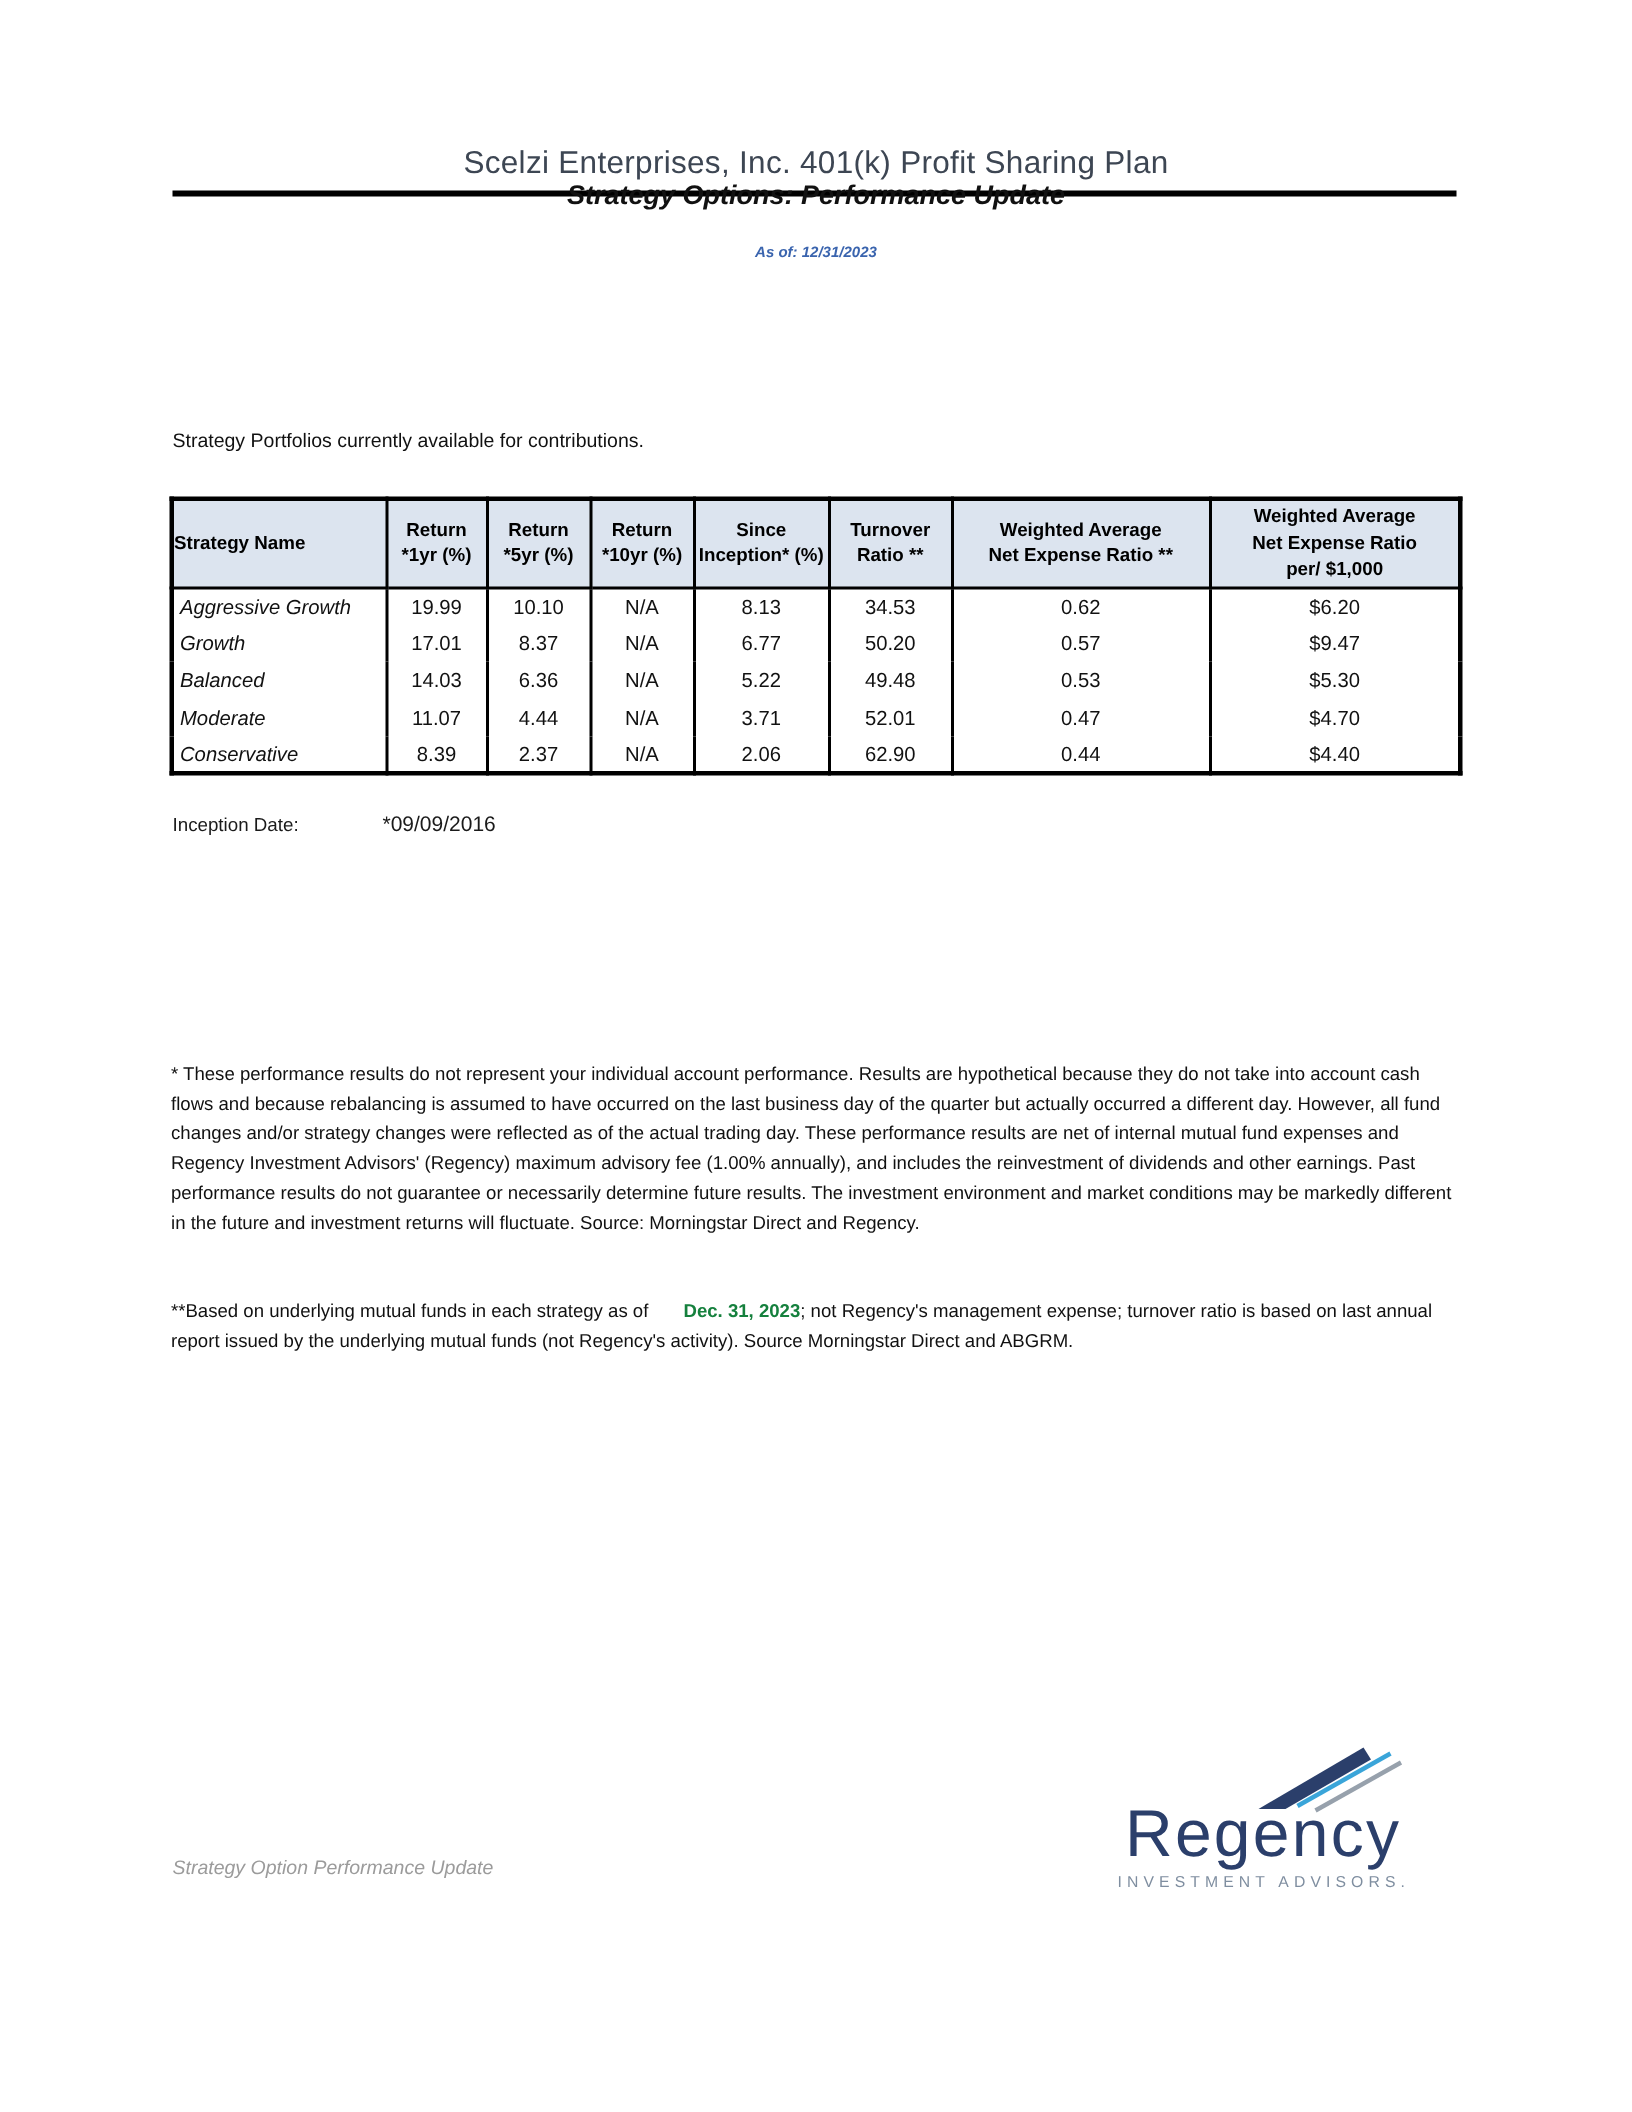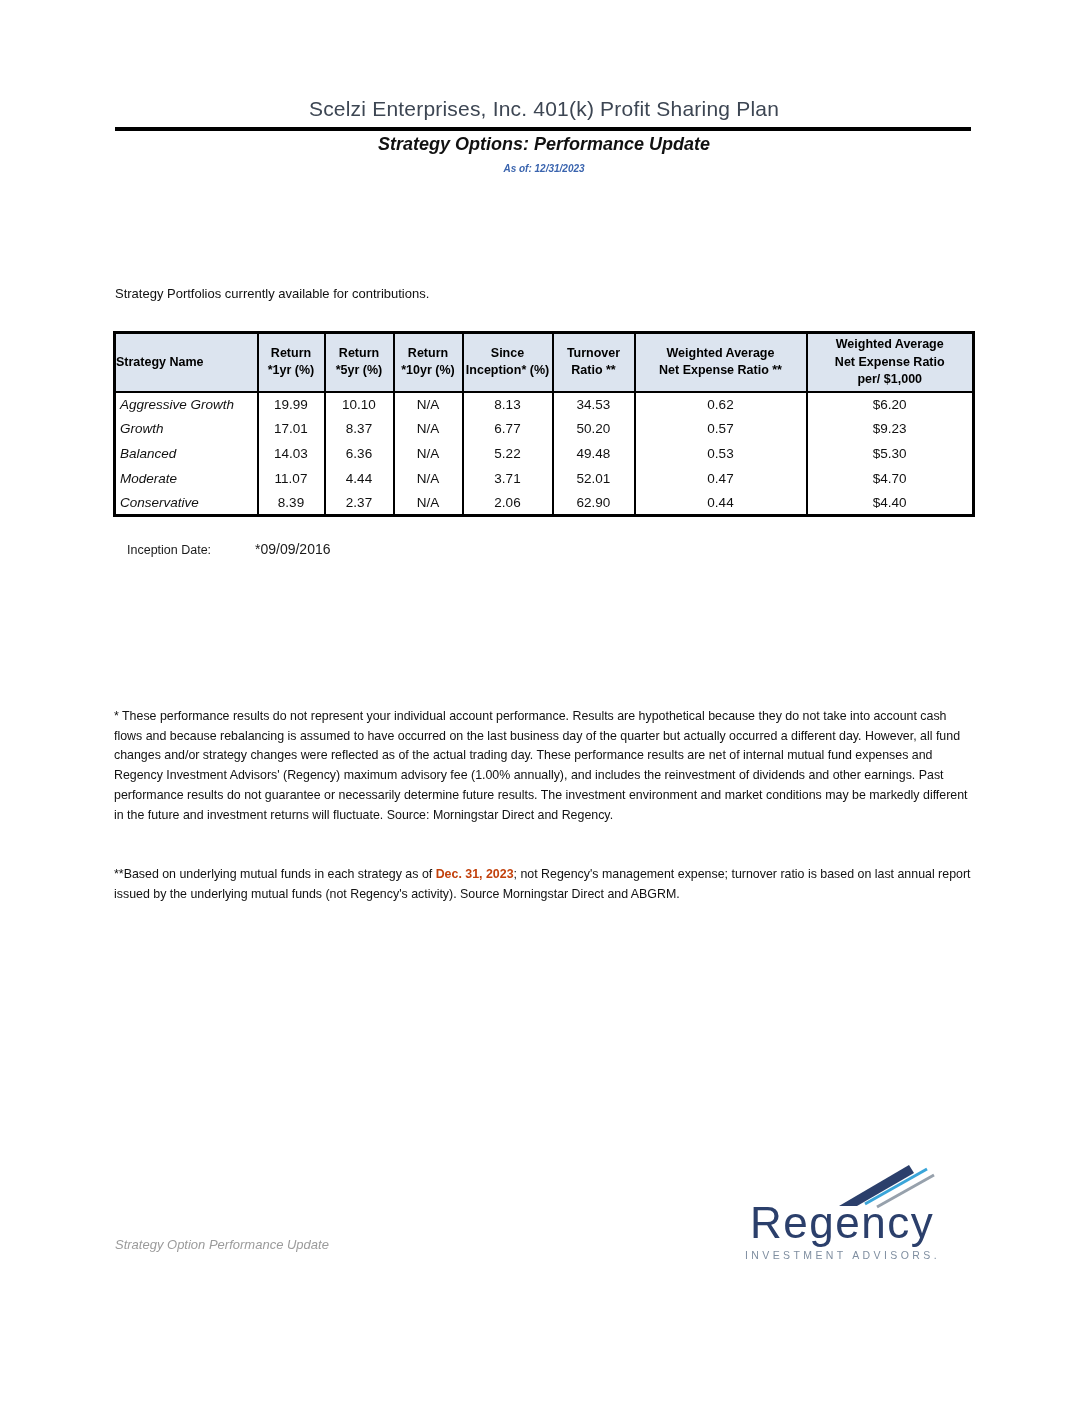--- a/index.html
+++ b/index.html
@@ -24,21 +24,21 @@
     letter-spacing: 0.2px;
   }
   .title-rule {
     position: absolute;
     top: 127px; left: 115px;
     width: 856px; height: 4px;
     background: #000000;
   }
   .doc-subtitle {
     position: absolute;
-    top: 134px; left: 0;
+    top: 120px; left: 0;
     width: 100%;
     text-align: center;
     font-size: 18px;
     font-weight: bold;
     font-style: italic;
     color: #111111;
   }
   .as-of {
     position: absolute;
     top: 163px; left: 0;
@@ -83,21 +83,21 @@
     border-bottom: none;
     font-size: 13.5px;
     text-align: center;
     height: 24.8px;
     padding: 0 2px;
     color: #111111;
   }
   .perf-table td.cell-name { text-align: left; padding-left: 4px; font-style: italic; }
   .inception-label {
     position: absolute;
-    top: 543px; left: 127px;
+    top: 543px; left: 115px;
     font-size: 12.5px;
   }
   .inception-value {
     position: absolute;
     top: 541px; left: 255px;
     font-size: 14px;
   }
   .footnote {
     position: absolute;
     left: 114px;
@@ -197,21 +197,21 @@
         <td>$6.20</td>
       </tr>
       <tr>
         <td class="cell-name">Growth</td>
         <td>17.01</td>
         <td>8.37</td>
         <td>N/A</td>
         <td>6.77</td>
         <td>50.20</td>
         <td>0.57</td>
-        <td>$9.23</td>
+        <td>$9.47</td>
       </tr>
       <tr>
         <td class="cell-name">Balanced</td>
         <td>14.03</td>
         <td>6.36</td>
         <td>N/A</td>
         <td>5.22</td>
         <td>49.48</td>
         <td>0.53</td>
         <td>$5.30</td>
@@ -237,21 +237,21 @@
         <td>$4.40</td>
       </tr>
     </tbody>
   </table>
 
   <div class="inception-label">Inception Date:</div>
   <div class="inception-value">*09/09/2016</div>
 
   <div class="footnote footnote-1">* These performance results do not represent your individual account performance.  Results are hypothetical because they do not take into account cash flows and because rebalancing is assumed to have occurred on the last business day of the quarter but actually occurred a different day. However, all fund changes and/or strategy changes were reflected as of the actual trading day. These performance results are net of internal mutual fund expenses and Regency Investment Advisors' (Regency) maximum advisory fee (1.00% annually), and includes the reinvestment of dividends and other earnings.  Past performance results do not guarantee or necessarily determine future results.  The investment environment and market conditions may be markedly different in the future and investment returns will fluctuate. Source: Morningstar Direct and Regency.</div>
 
-  <div class="footnote footnote-2"><span>**Based on underlying mutual funds in each strategy as of </span><span class="fn-date" style="color:#c2410c;">Dec. 31, 2023</span><span>; not Regency's management expense; turnover ratio is based on last annual report  issued by the underlying mutual funds (not Regency's activity). Source Morningstar Direct and ABGRM.</span></div>
+  <div class="footnote footnote-2"><span>**Based on underlying mutual funds in each strategy as of </span><span class="fn-date" style="color:#15803d;margin-left:20px;">Dec. 31, 2023</span><span>; not Regency's management expense; turnover ratio is based on last annual report  issued by the underlying mutual funds (not Regency's activity). Source Morningstar Direct and ABGRM.</span></div>
 
   <div class="logo">
     <svg class="logo-swoosh" viewBox="0 0 100 48" xmlns="http://www.w3.org/2000/svg">
       <polygon points="2,44 72,3 77,11 20,44" fill="#2b3f6b"></polygon>
       <line x1="28" y1="42" x2="90" y2="7" stroke="#3aa5d9" stroke-width="3"></line>
       <line x1="40" y1="45" x2="97" y2="13" stroke="#97a1ac" stroke-width="3"></line>
     </svg>
     <div class="logo-word" style="color:#2b3f6b;">Regency</div>
     <div class="logo-tagline" style="color:#7f8ea0;">INVESTMENT ADVISORS.</div>
   </div>

